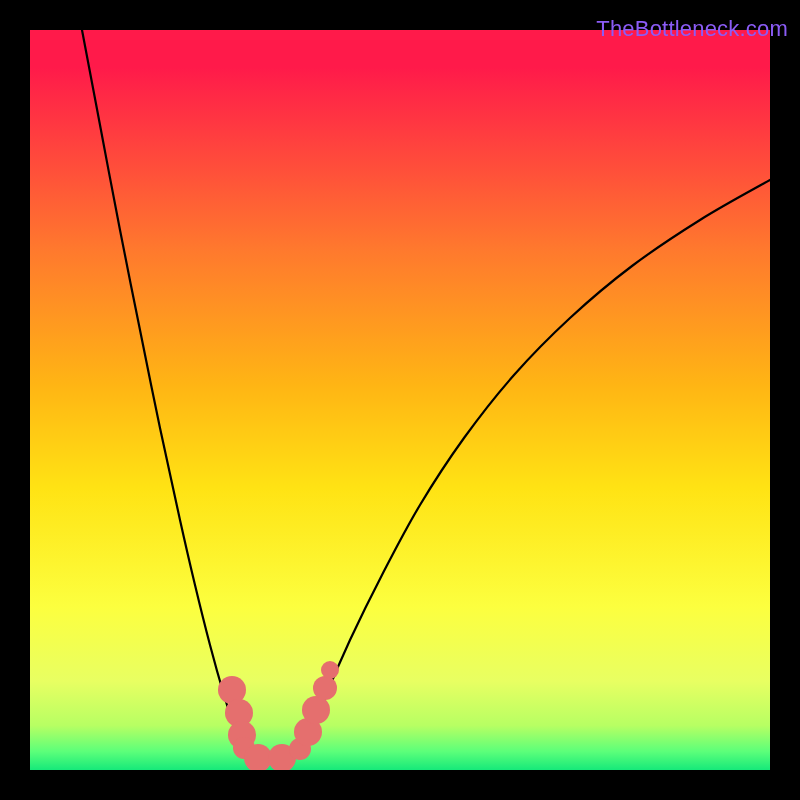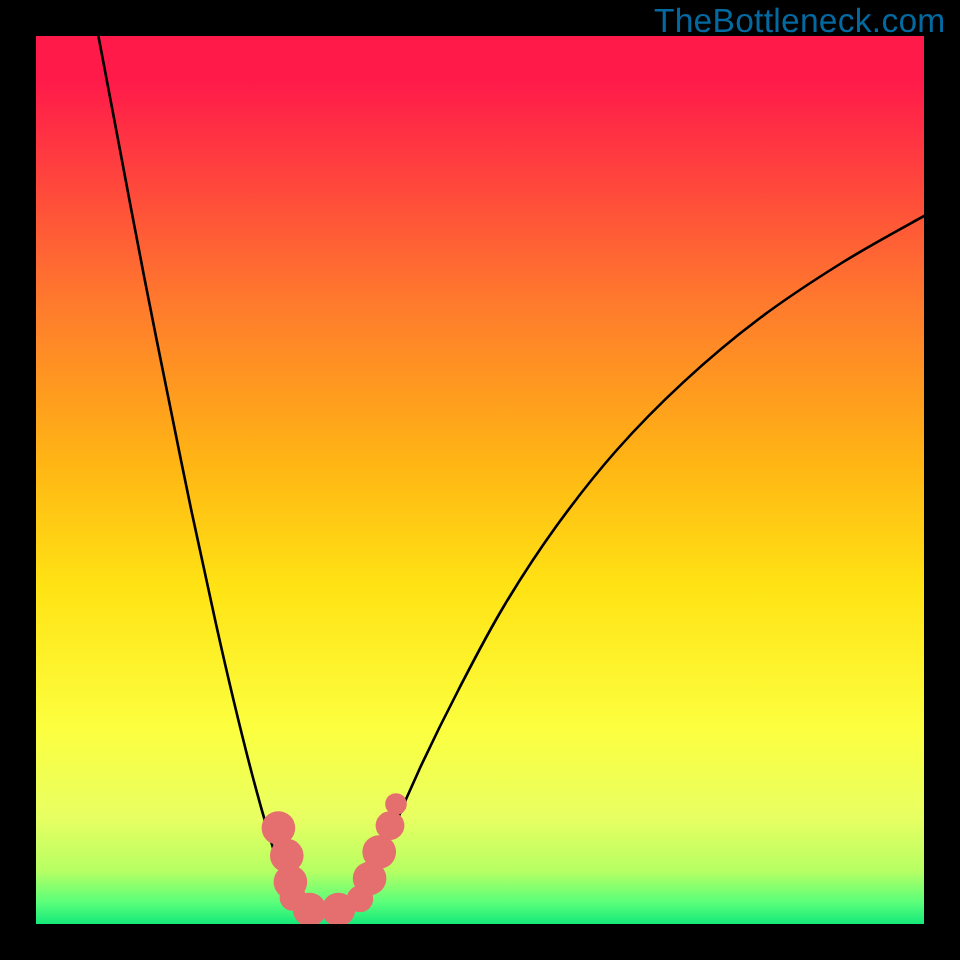--- a/index.html
+++ b/index.html
@@ -13,25 +13,25 @@
   .frame {
     position: absolute;
     left: 30px;
     top: 30px;
     width: 740px;
     height: 740px;
     overflow: hidden;
   }
   .attribution {
     position: absolute;
-    top: 2px;
+    top: 16px;
     right: 12px;
     font-family: Arial, Helvetica, sans-serif;
-    font-size: 28px;
-    color: #0369a1;
+    font-size: 22px;
+    color: #8b5cf6;
     font-weight: 500;
     letter-spacing: 0.2px;
     z-index: 20;
   }
   svg {
     display: block;
   }
 </style>
 </head>
 <body>

